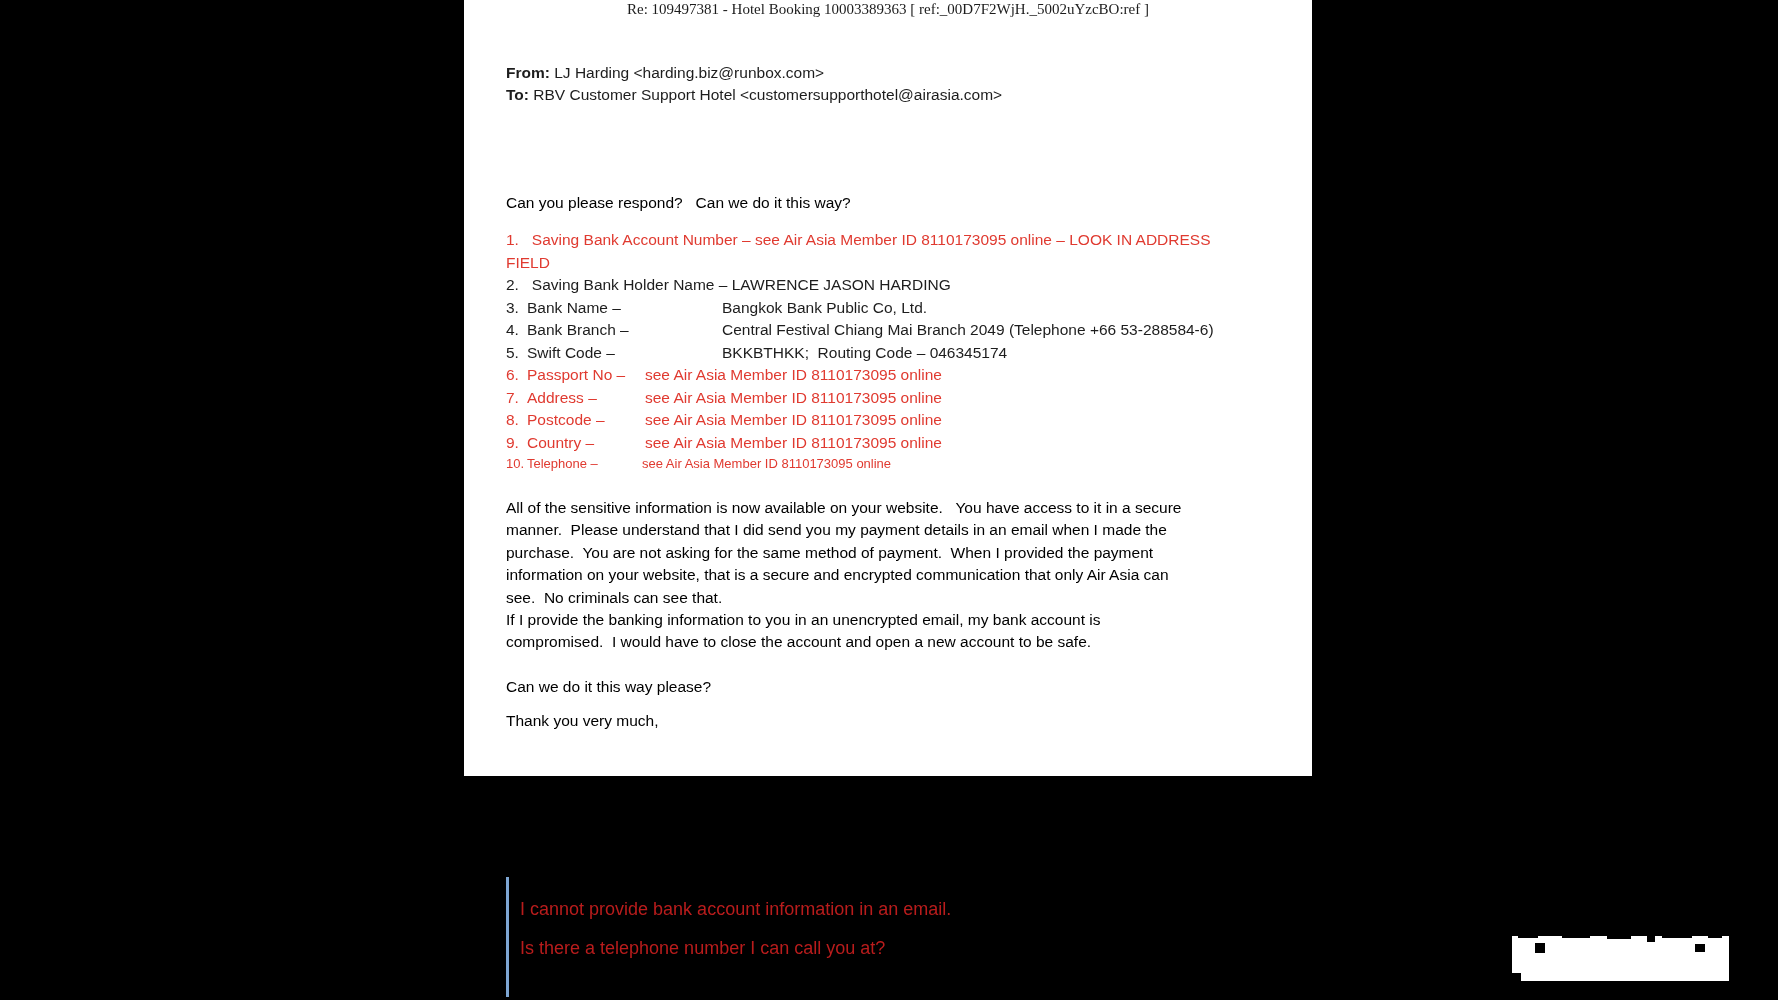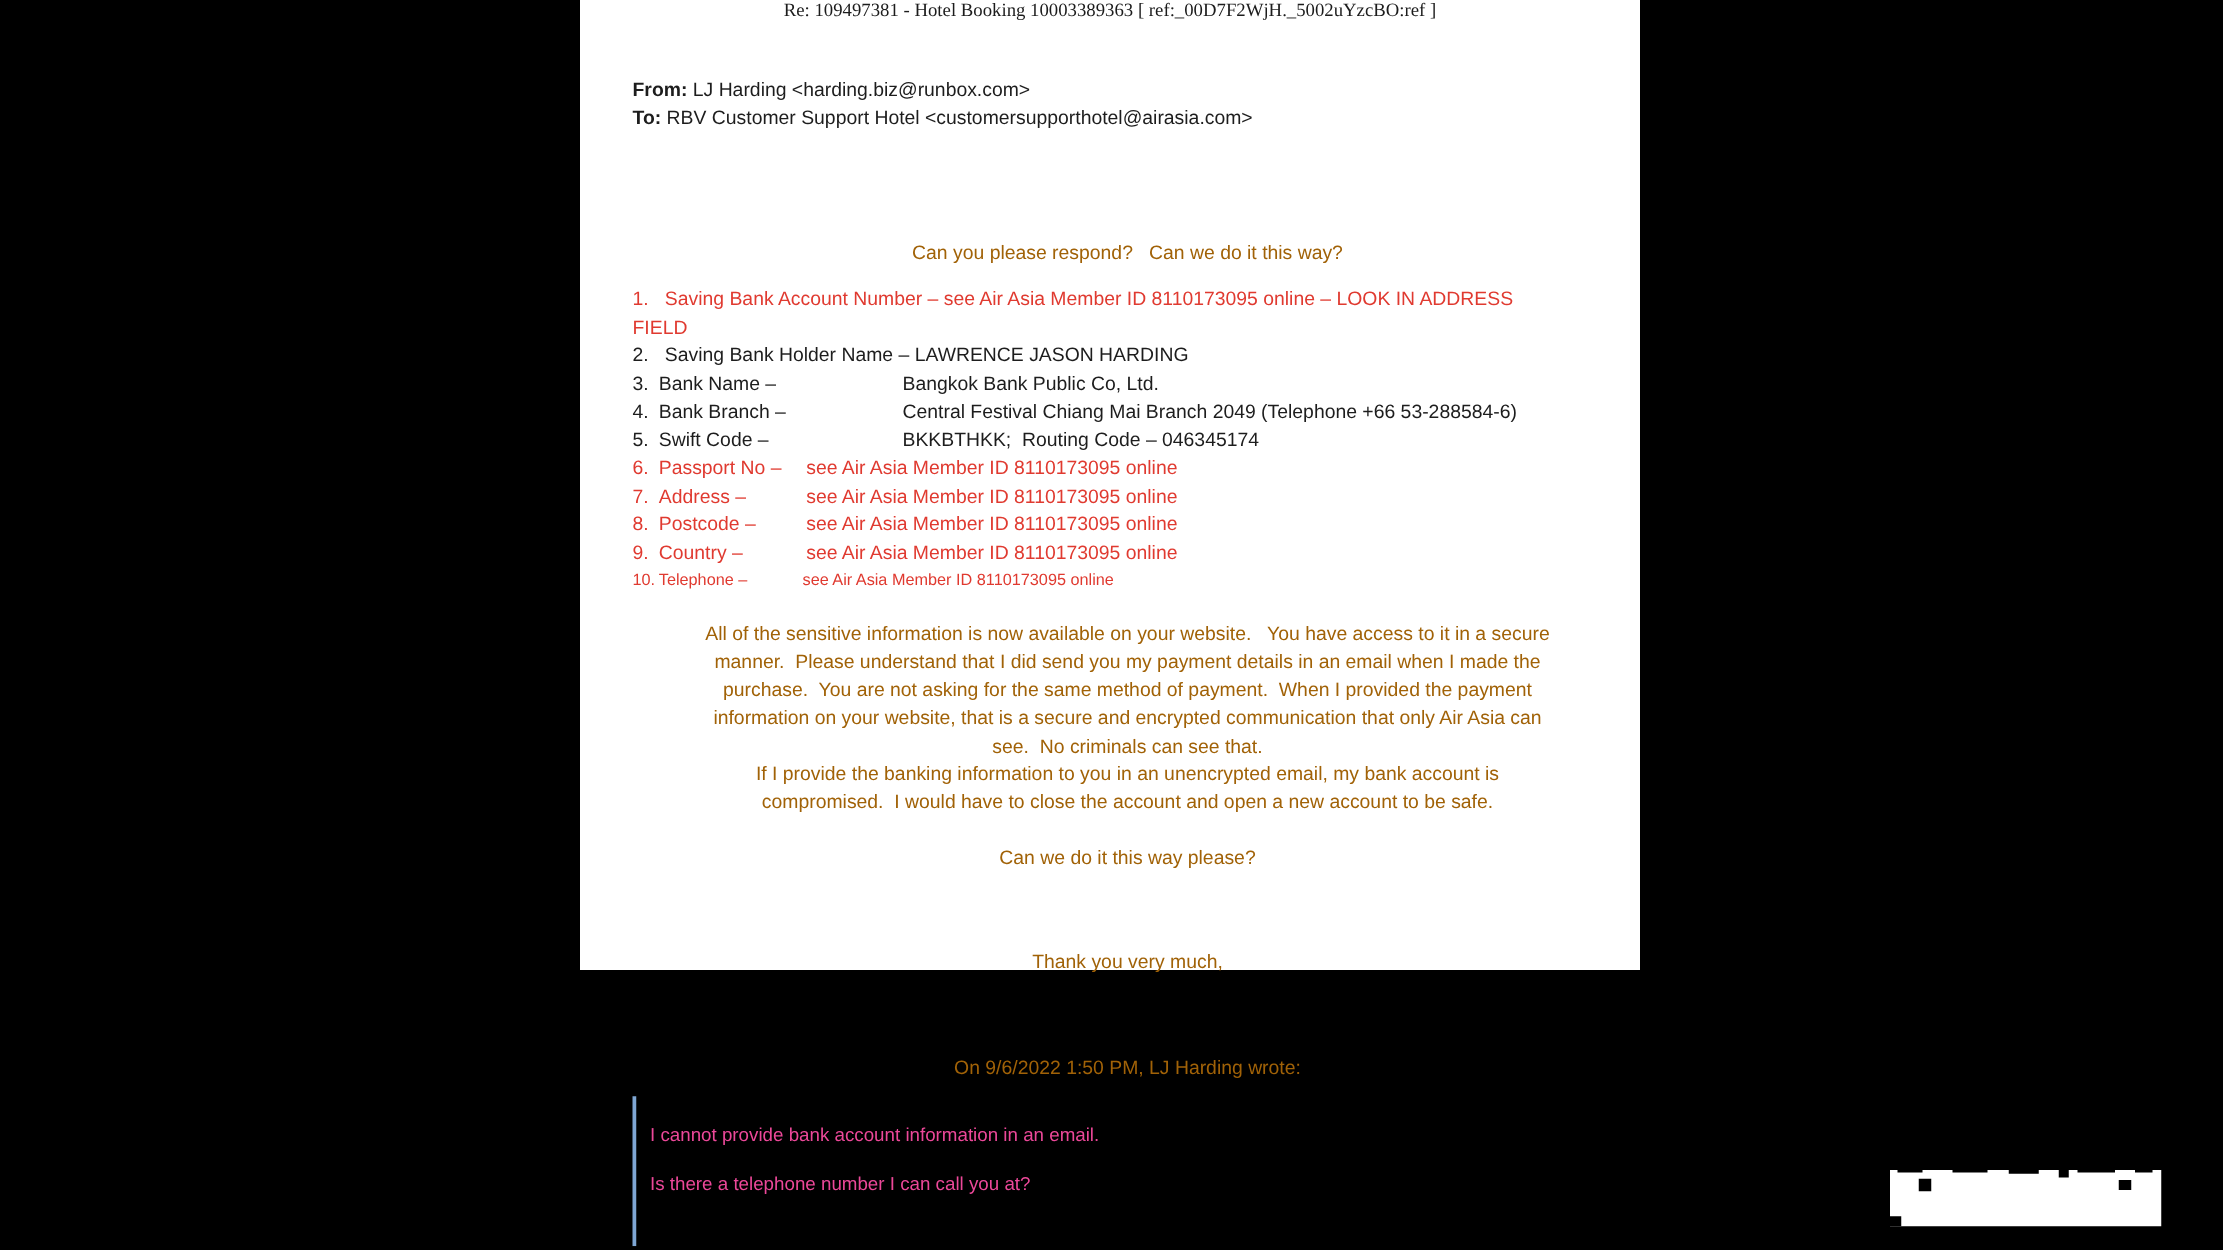--- a/index.html
+++ b/index.html
@@ -5,21 +5,21 @@
   html,body{margin:0;padding:0;background:#000;}
   .stage{position:relative;width:1778px;height:1000px;background:#000;overflow:hidden;
          font-family:"Liberation Sans","DejaVu Sans",sans-serif;}
   .page{position:absolute;left:464px;top:0;width:848px;height:776px;background:#ffffff;}
 
   .doc-title{position:absolute;left:0;top:1px;width:100%;text-align:center;
              font-family:"Liberation Serif","DejaVu Serif",serif;
              font-size:15px;line-height:17px;color:#1c1c1c;white-space:pre;}
 
   .txt{position:absolute;left:42px;width:792px;font-size:15.5px;line-height:22.4px;
-       color:#a16207;white-space:pre-wrap;text-align:center;}
+       color:#000000;white-space:pre-wrap;}
 
   .hdr{position:absolute;left:42px;top:62px;width:792px;font-size:15.5px;line-height:22.4px;color:#1d1d1d;}
   .hdr-line{white-space:pre-wrap;}
   .hdr-label{font-weight:bold;}
 
   .intro{top:192px;}
 
   .list{position:absolute;left:42px;top:229px;width:800px;font-size:15.5px;color:#1d1d1d;}
   .list-line{line-height:22.5px;white-space:pre-wrap;}
   .red{color:var(--accent-red,#e03a30);}
@@ -27,27 +27,27 @@
   .row .num{flex:0 0 21px;}
   .row .label{flex:0 0 auto;}
   .row.tab-wide .label{flex-basis:195px;}
   .row.tab-narrow .label{flex-basis:118px;}
   .row .value{white-space:pre;}
   .row.small{font-size:13px;line-height:20px;}
   .row.small .label{flex-basis:115px;}
 
   .para-main{top:497px;white-space:pre;}
   .p-can{top:676px;}
-  .p-thank{top:759px;}
+  .p-thank{top:710px;}
   .p-name{top:757px;}
   .p-on{top:844px;}
 
   .quote{position:absolute;left:42px;top:877px;width:710px;height:120px;box-sizing:border-box;
          border-left:3px solid var(--quote-blue,#7ea6d3);padding:21px 0 0 11px;}
-  .quote p{margin:0 0 17px 0;font-size:15px;line-height:22.4px;color:#ec4899;white-space:pre-wrap;}
+  .quote p{margin:0 0 17px 0;font-size:18px;line-height:22.4px;color:#b91c1c;white-space:pre-wrap;}
 
   .bottom-strip{position:absolute;left:0;top:997px;width:306px;height:3px;background:#000;}
 
   .redaction{position:absolute;left:1512px;top:936px;width:217px;height:45px;background:#ffffff;}
   .redaction i{position:absolute;display:block;background:#000;}
   .m1{left:23px;top:7px;width:10px;height:10px;}
   .m2{left:183px;top:8px;width:10px;height:8px;}
   .m3{left:135px;top:0;width:8px;height:6px;}
   .m4{left:0;top:37px;width:9px;height:8px;}
   .d1{left:6px;top:0;width:20px;height:2px;}

